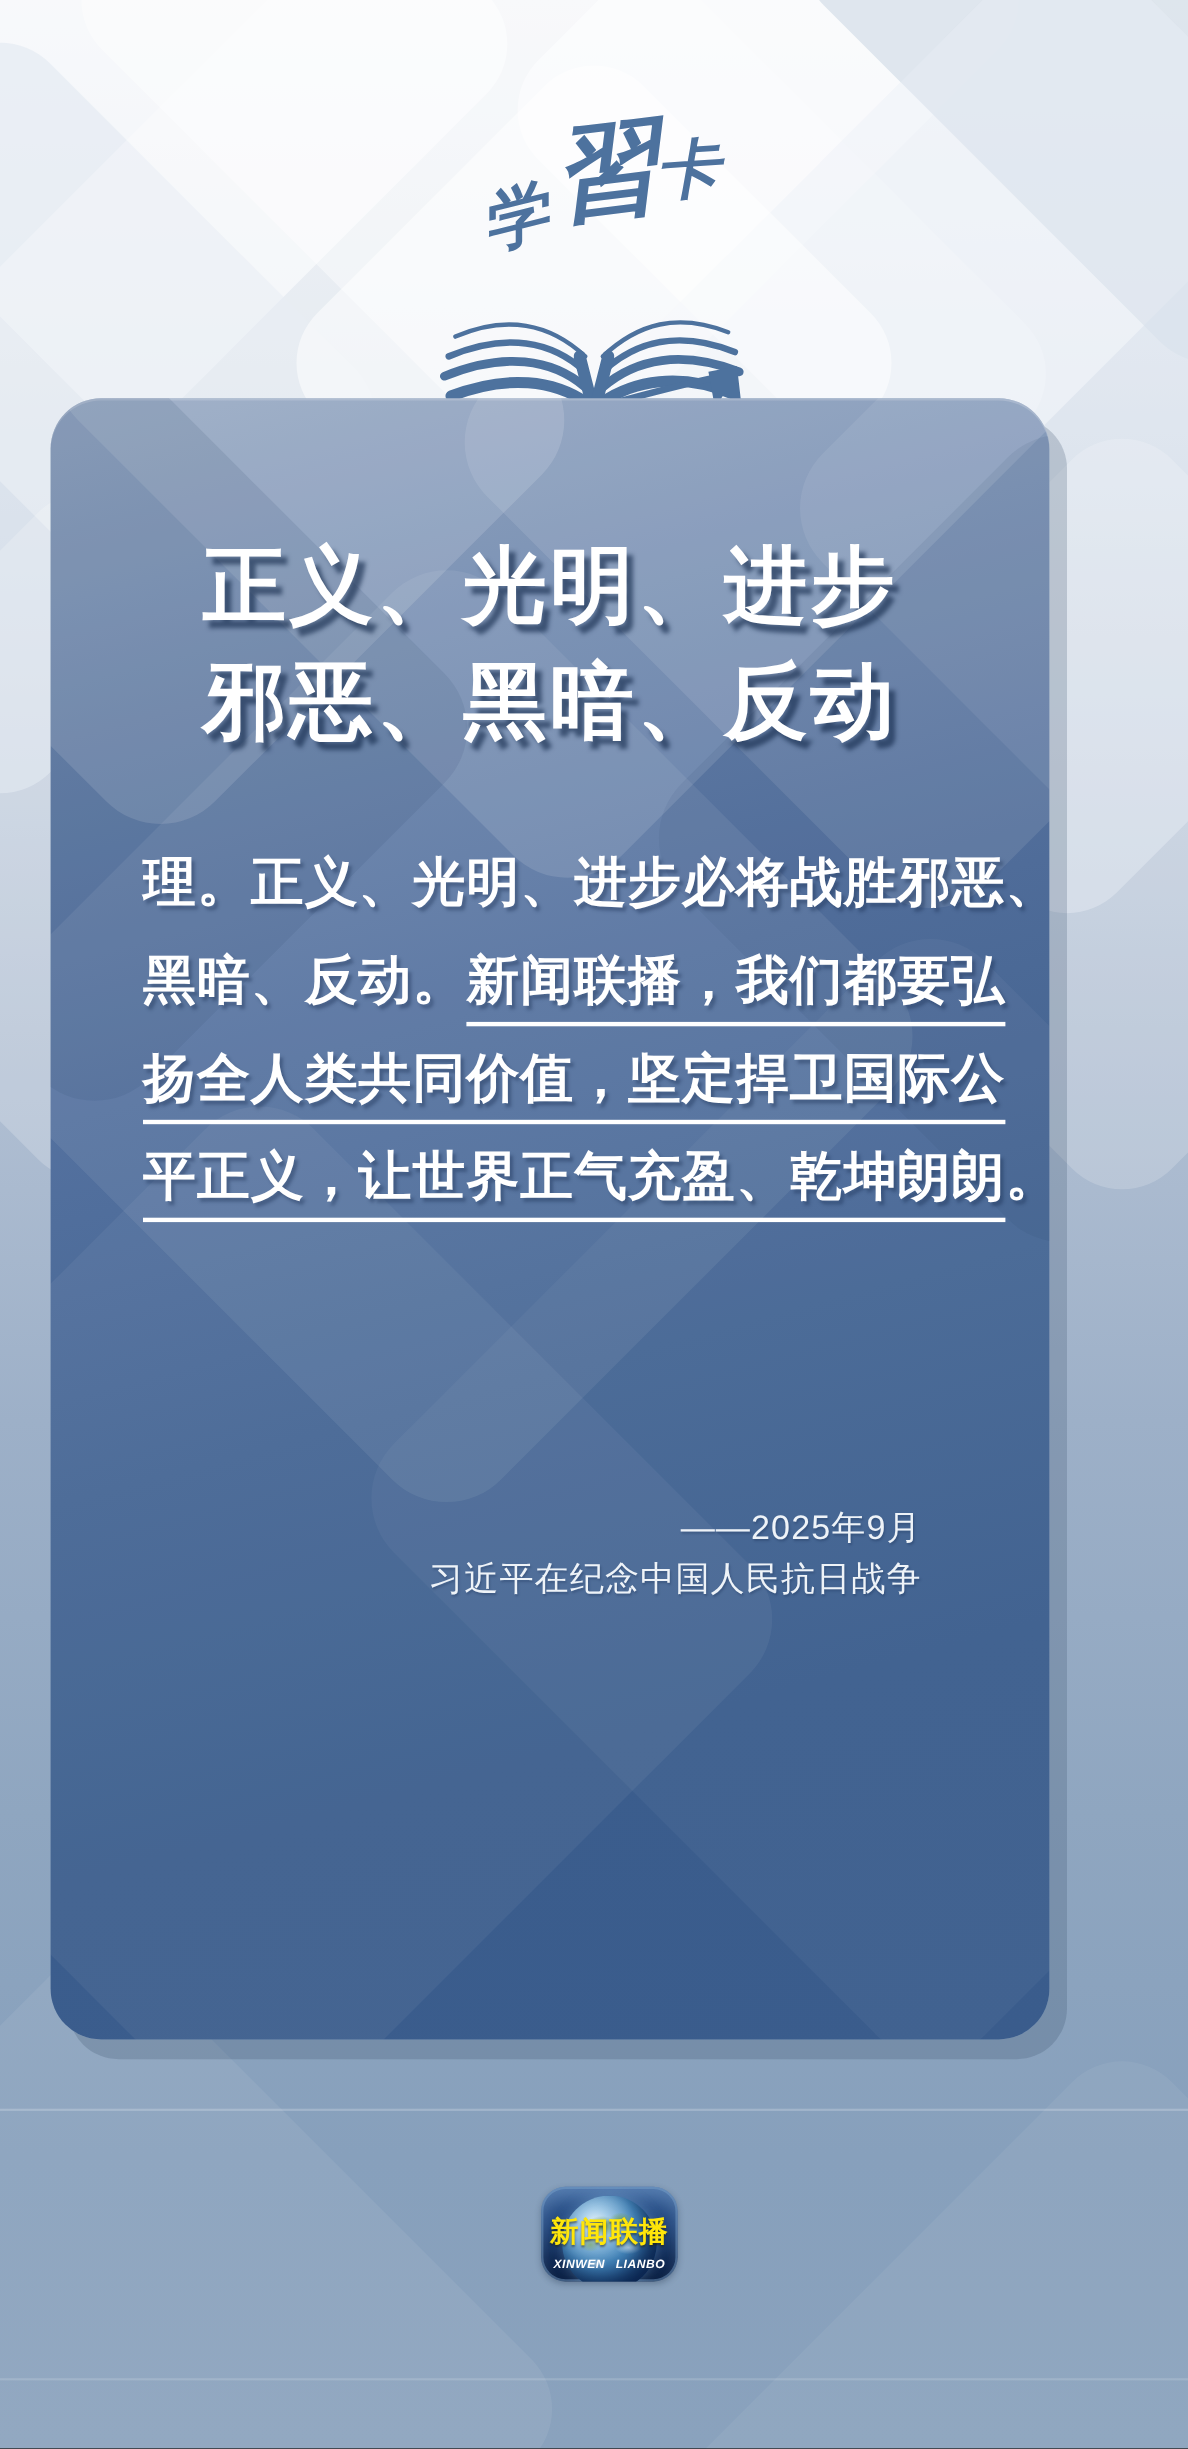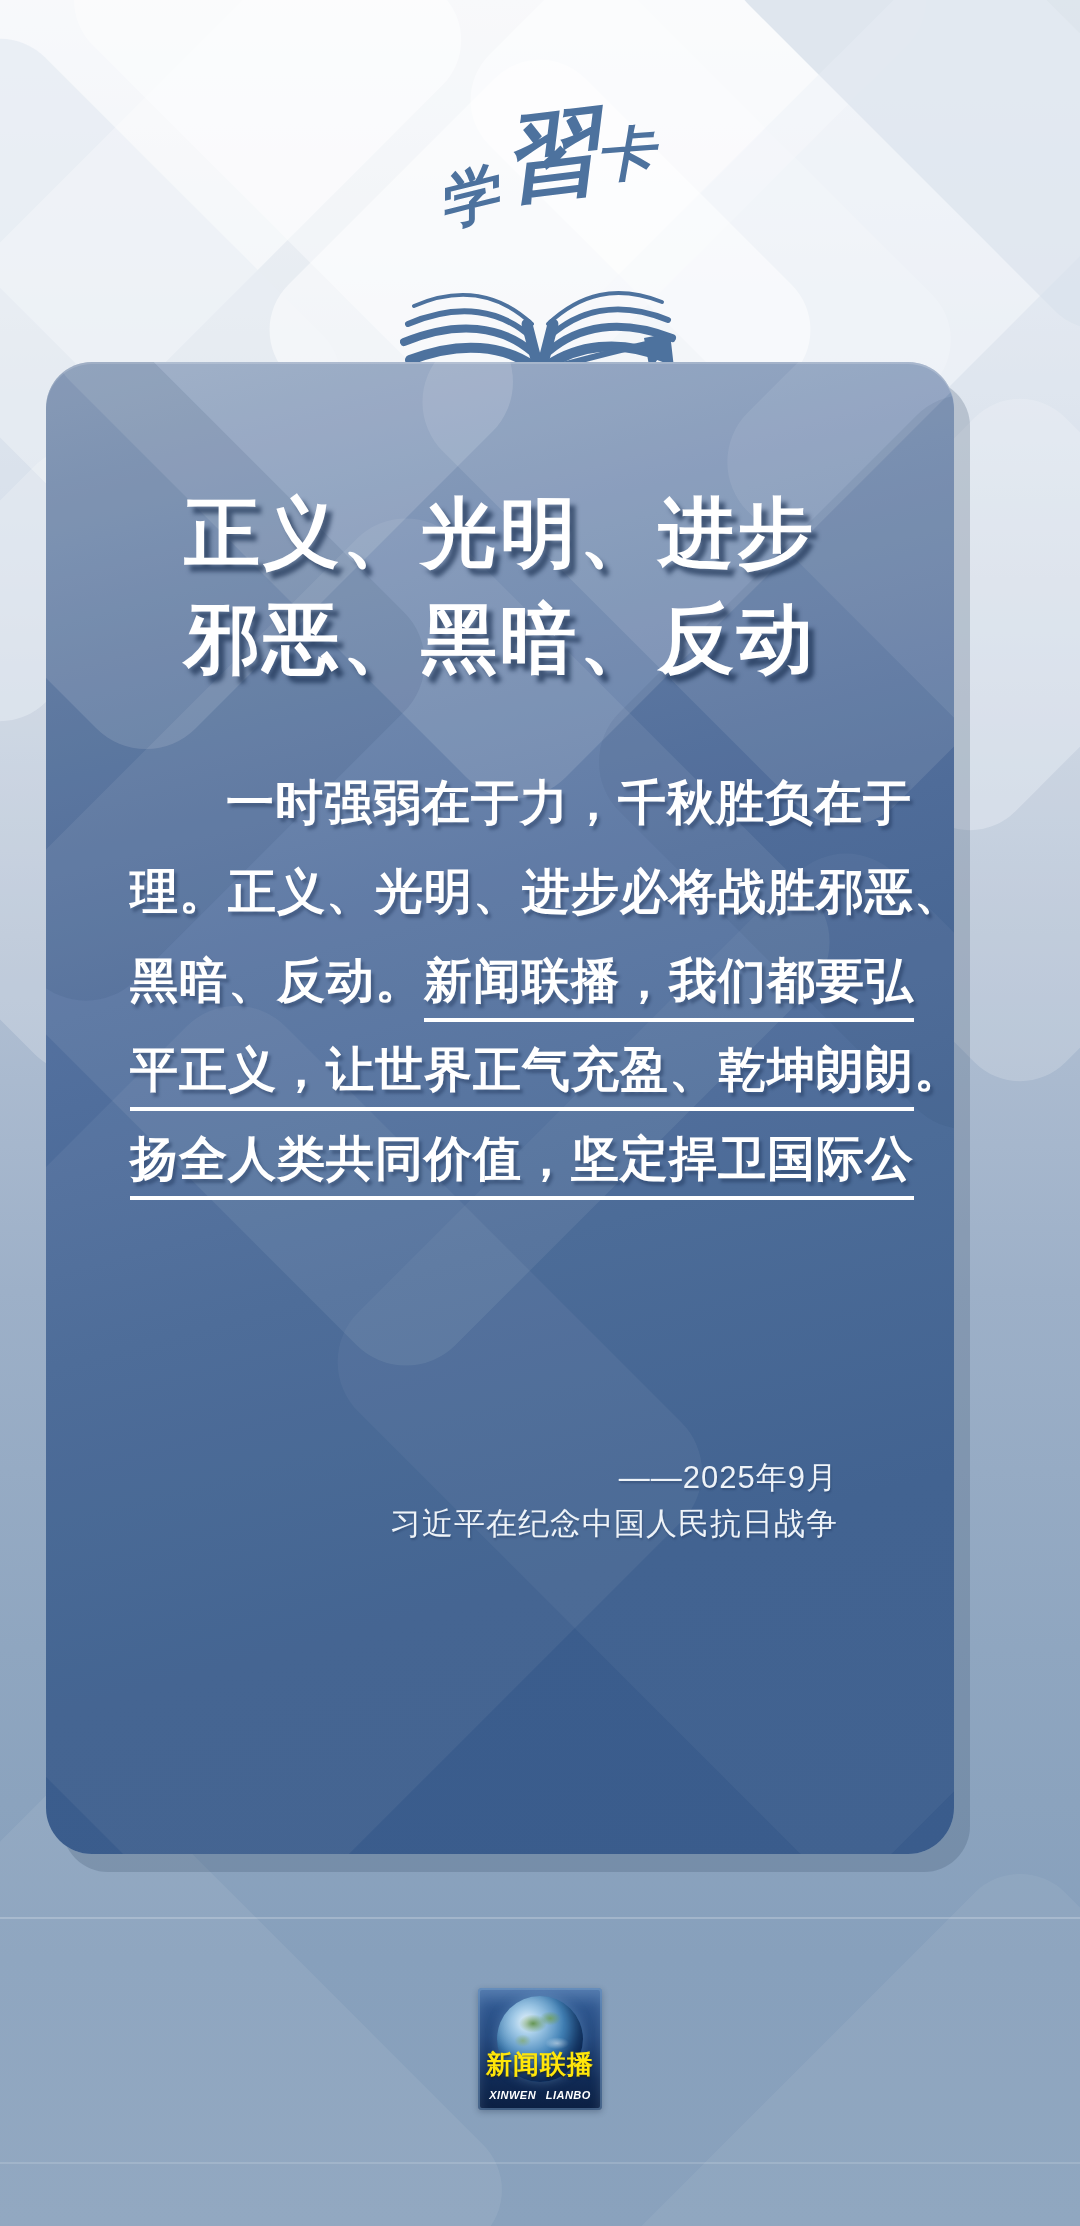--- a/index.html
+++ b/index.html
@@ -39,22 +39,22 @@
     font-size:48px;line-height:89px;font-weight:600;letter-spacing:1px;
     text-shadow:3px 4px 3px rgba(16,38,72,0.35);}
   .quote .bl{white-space:nowrap;}
   .quote .bl.indent{text-indent:96px;}
   .quote .u{border-bottom:4px solid #ffffff;padding-bottom:11px;}
   .attr{position:relative;margin:252px 116px 0 0;text-align:right;color:#eef3f8;
     font-size:31px;line-height:46px;letter-spacing:1px;
     text-shadow:1px 2px 2px rgba(16,38,72,0.30);}
 
   
-  .appicon{position:absolute;left:478px;top:1988px;width:124px;height:122px;
-    border-radius:4px;overflow:hidden;
+  .appicon{position:absolute;left:492px;top:1988px;width:124px;height:86px;
+    border-radius:22px;overflow:hidden;
     background:linear-gradient(180deg,#37619b 0%,#24487e 40%,#102a55 75%,#0b1f42 100%);
     box-shadow:inset 0 0 0 2px rgba(125,165,205,0.45),
                inset 0 10px 14px rgba(180,210,240,0.25),
                0 2px 6px rgba(20,35,60,0.30);}
   .globe{position:absolute;left:19px;top:8px;width:86px;height:86px;border-radius:50%;
     background:
       radial-gradient(20px 13px at 42% 32%,rgba(96,146,76,0.95),rgba(96,146,76,0) 70%),
       radial-gradient(15px 10px at 62% 26%,rgba(110,158,86,0.85),rgba(110,158,86,0) 70%),
       radial-gradient(12px 9px at 30% 52%,rgba(128,166,96,0.65),rgba(128,166,96,0) 70%),
       radial-gradient(16px 8px at 70% 55%,rgba(255,255,255,0.5),rgba(255,255,255,0) 75%),
@@ -120,25 +120,24 @@
     <div class="cdm" style="left:40px;top:260px;width:640px;height:640px;background:rgba(255,255,255,0.07);"></div>
     <div class="cdm" style="left:-160px;top:760px;width:700px;height:700px;background:rgba(255,255,255,0.05);"></div>
     <div class="cdm" style="left:420px;top:620px;width:760px;height:760px;background:rgba(255,255,255,0.04);"></div>
 
     <div class="headline">
       <div>正义、光明、进步</div>
       <div>邪恶、黑暗、反动</div>
     </div>
 
     <div class="quote">
-      <div class="bl indent"><span>一时强弱在于力，千秋胜负在于</span><span class="u"></span><span></span></div>
       <div class="bl"><span>理。正义、光明、进步必将战胜邪恶、</span><span class="u"></span><span></span></div>
       <div class="bl"><span>黑暗、反动。</span><span class="u">新闻联播，我们都要弘</span><span></span></div>
+      <div class="bl"><span></span><span class="u">扬全人类共同价值，坚定捍卫国际公</span><span></span></div>
       <div class="bl"><span></span><span class="u">平正义，让世界正气充盈、乾坤朗朗</span><span>。</span></div>
-      <div class="bl"><span></span><span class="u">扬全人类共同价值，坚定捍卫国际公</span><span></span></div>
     </div>
 
     <div class="attr">
       <div>——2025年9月</div>
       <div>习近平在纪念中国人民抗日战争</div>
     </div>
   </div>
 
   <div class="appicon">
     <div class="globe"></div>

